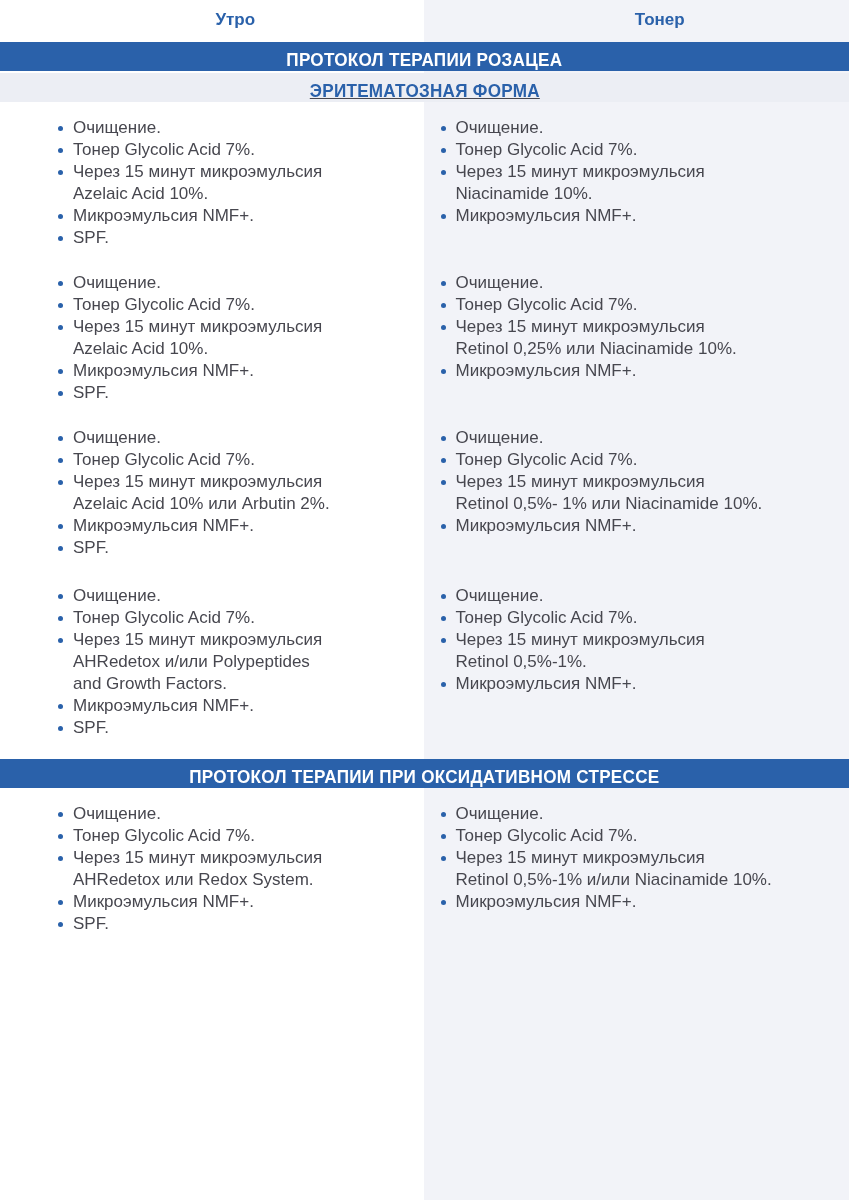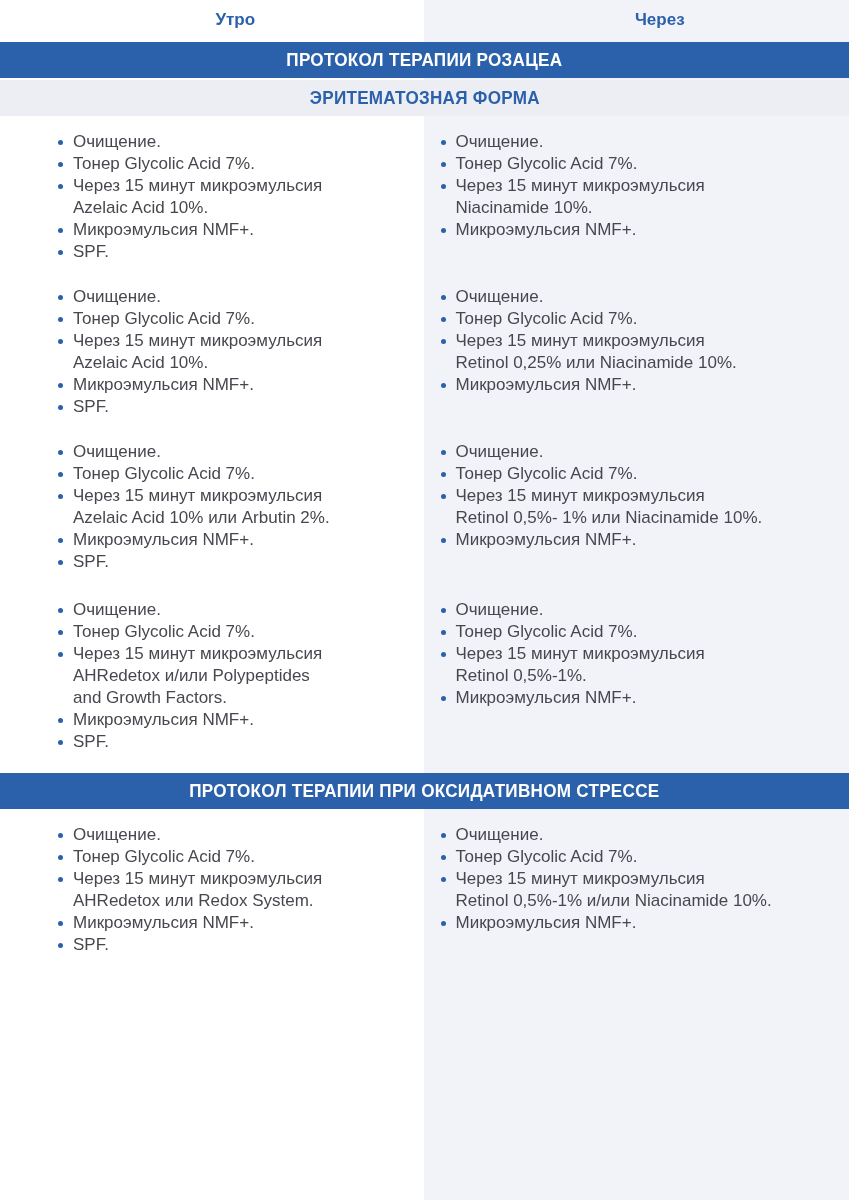--- a/index.html
+++ b/index.html
@@ -31,41 +31,42 @@
     display:flex;
     align-items:center;
     justify-content:center;
     font-size:17px;
     font-weight:bold;
     color:var(--blue);
     margin-left:46px;
   }
   
   .banner{
-    height:36px;
+    height:29px;
     margin:2px 0;
     display:flex;
-    align-items:center;
+    align-items:flex-end;
     justify-content:center;
     text-transform:uppercase;
   }
   .banner .banner-text{
     display:inline-block;
     transform:scaleX(0.9);
     font-weight:bold;
     font-size:19px;
     letter-spacing:0.3px;
     white-space:nowrap;
   }
   .banner.dark{
     background:var(--blue);
   }
   .banner.dark .banner-text{color:#ffffff;}
   .banner.light{
     background:var(--light-banner-bg);
+    text-decoration:underline;
   }
   .banner.light .banner-text{color:var(--blue);}
   
   .rows{
     display:flex;
     padding:13px 0 8px;
     justify-content:flex-end;
   }
   .rows .col{
     width:50%;
@@ -98,21 +99,21 @@
     background:var(--blue);
   }
 </style>
 </head>
 <body>
 
 <div class="page">
 
   <div class="cols-header">
     <div class="hcell">Утро</div>
-    <div class="hcell">Через</div>
+    <div class="hcell">Тонер</div>
   </div>
 
   <div class="banner dark">
     <span class="banner-text">ПРОТОКОЛ ТЕРАПИИ РОЗАЦЕА</span>
   </div>
 
   <div class="banner light">
     <span class="banner-text">ЭРИТЕМАТОЗНАЯ ФОРМА</span>
   </div>
 

